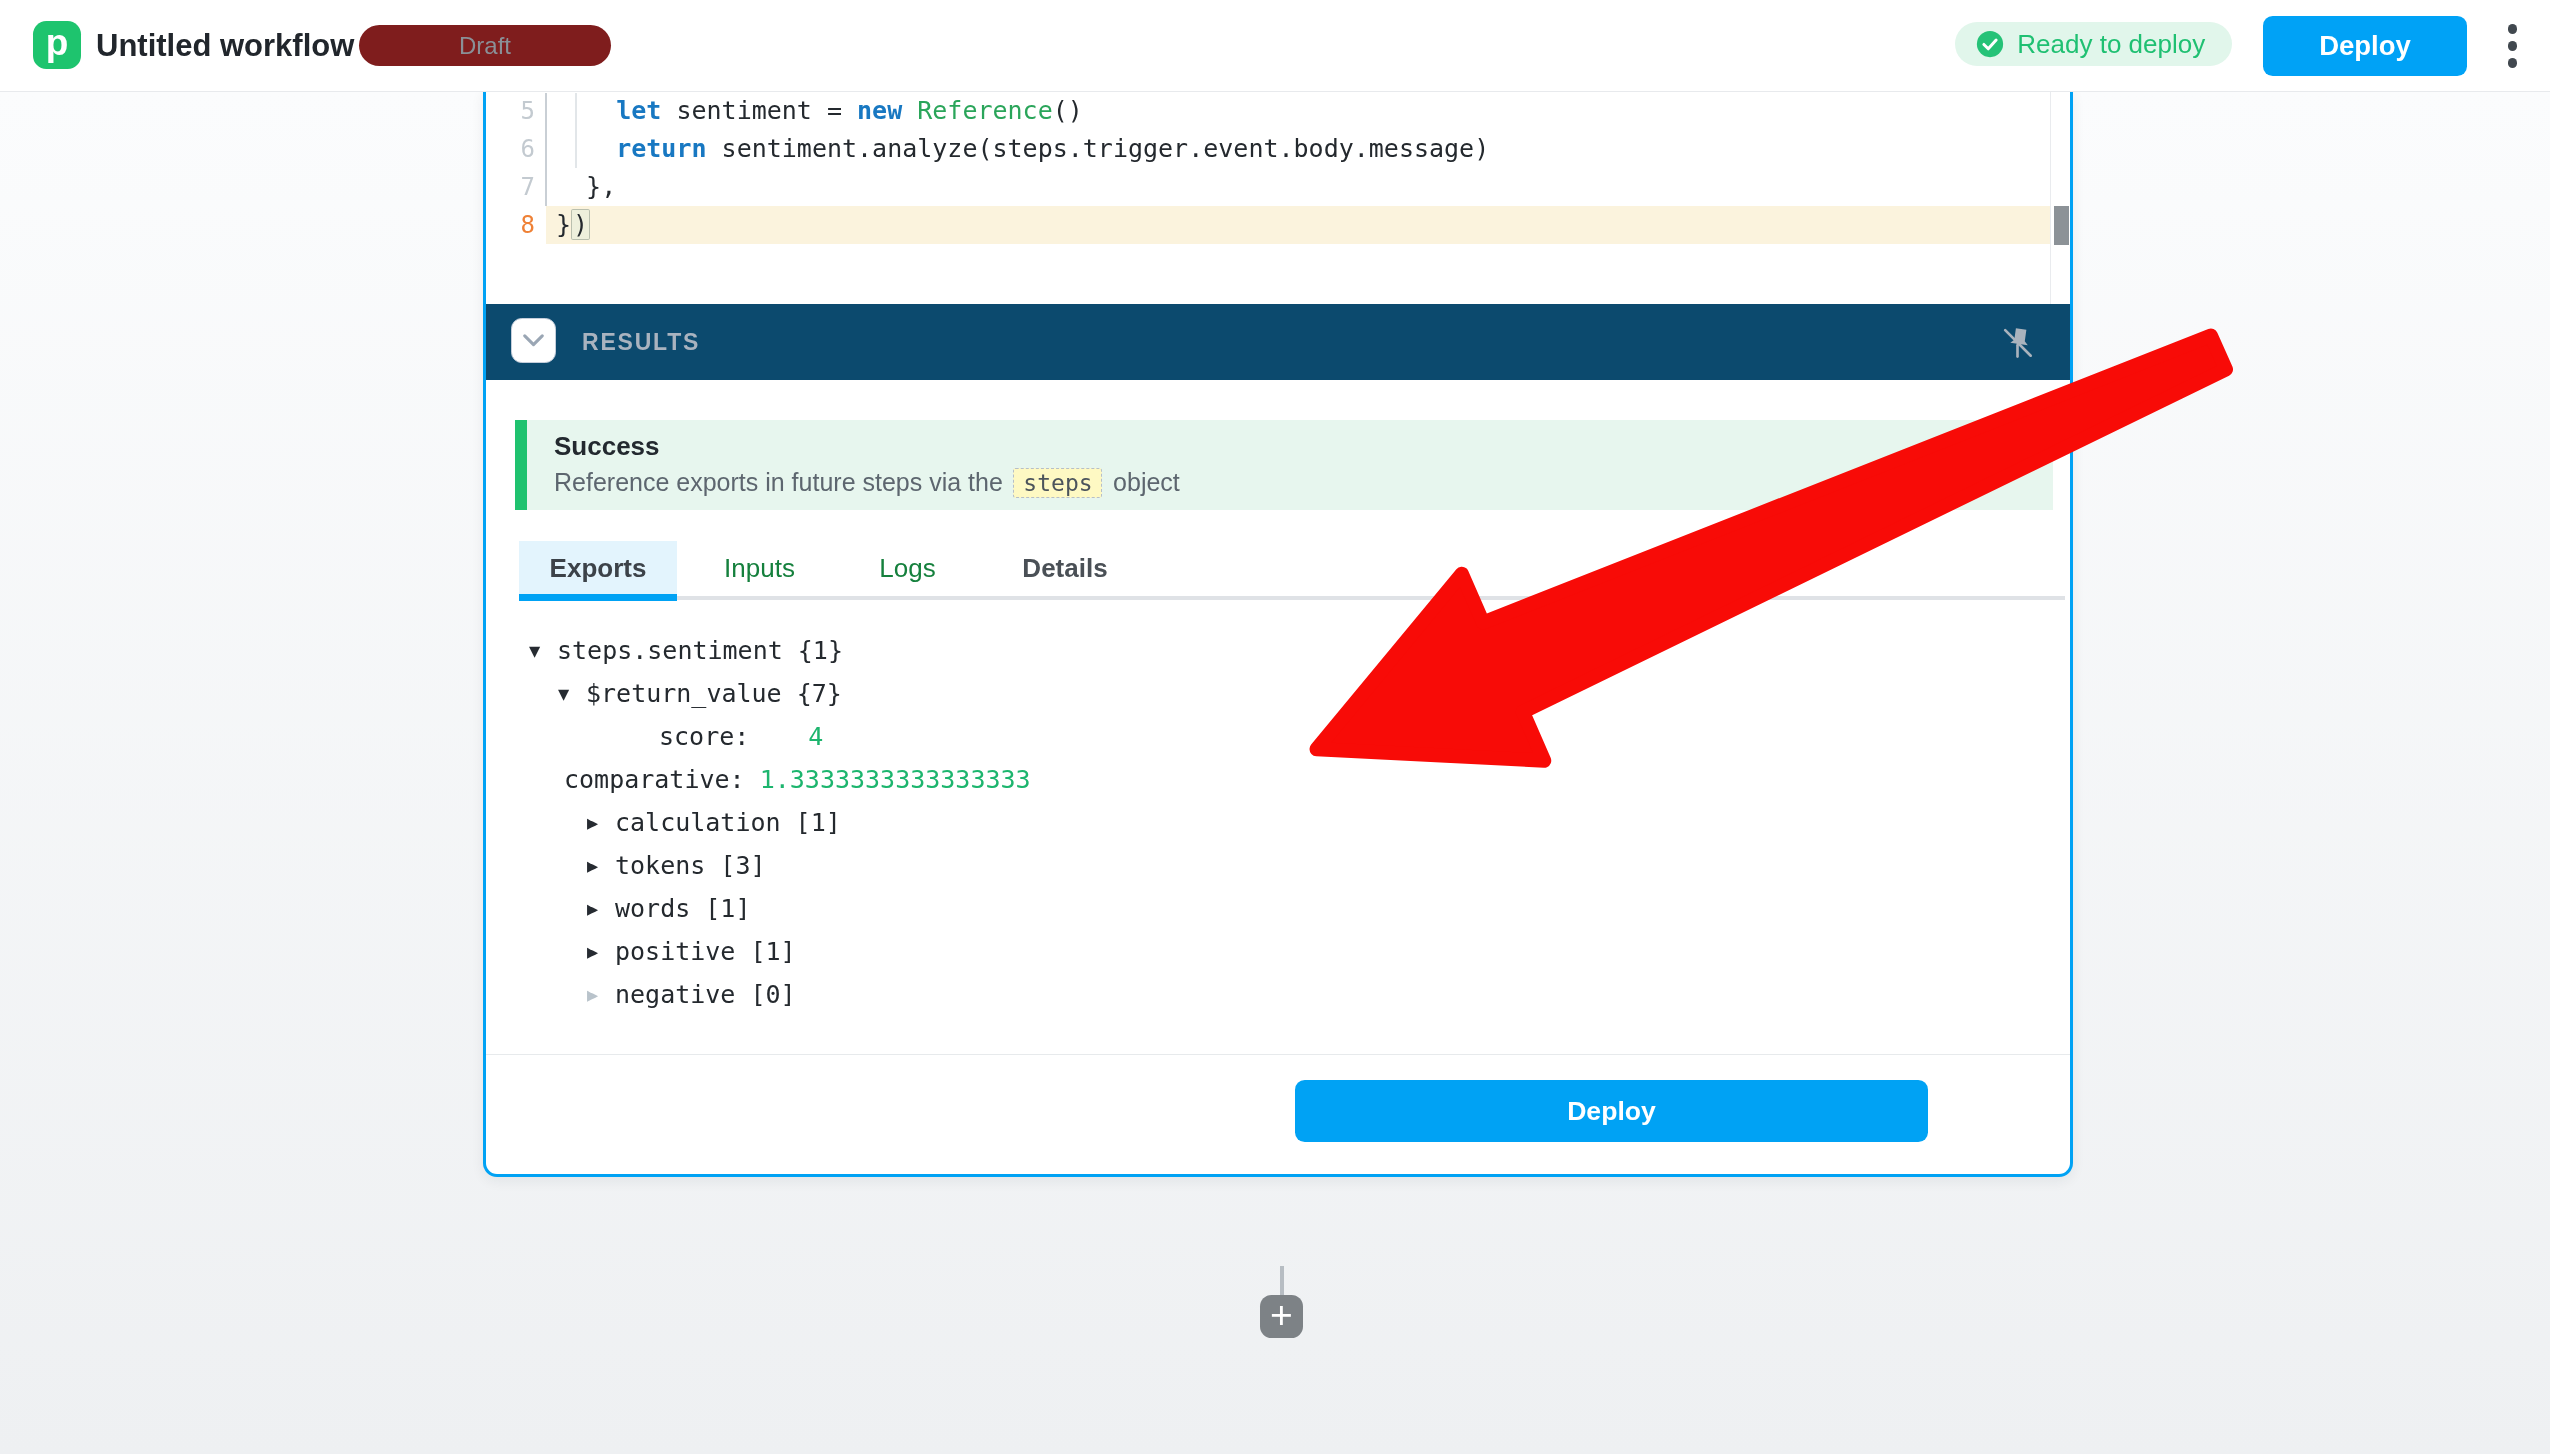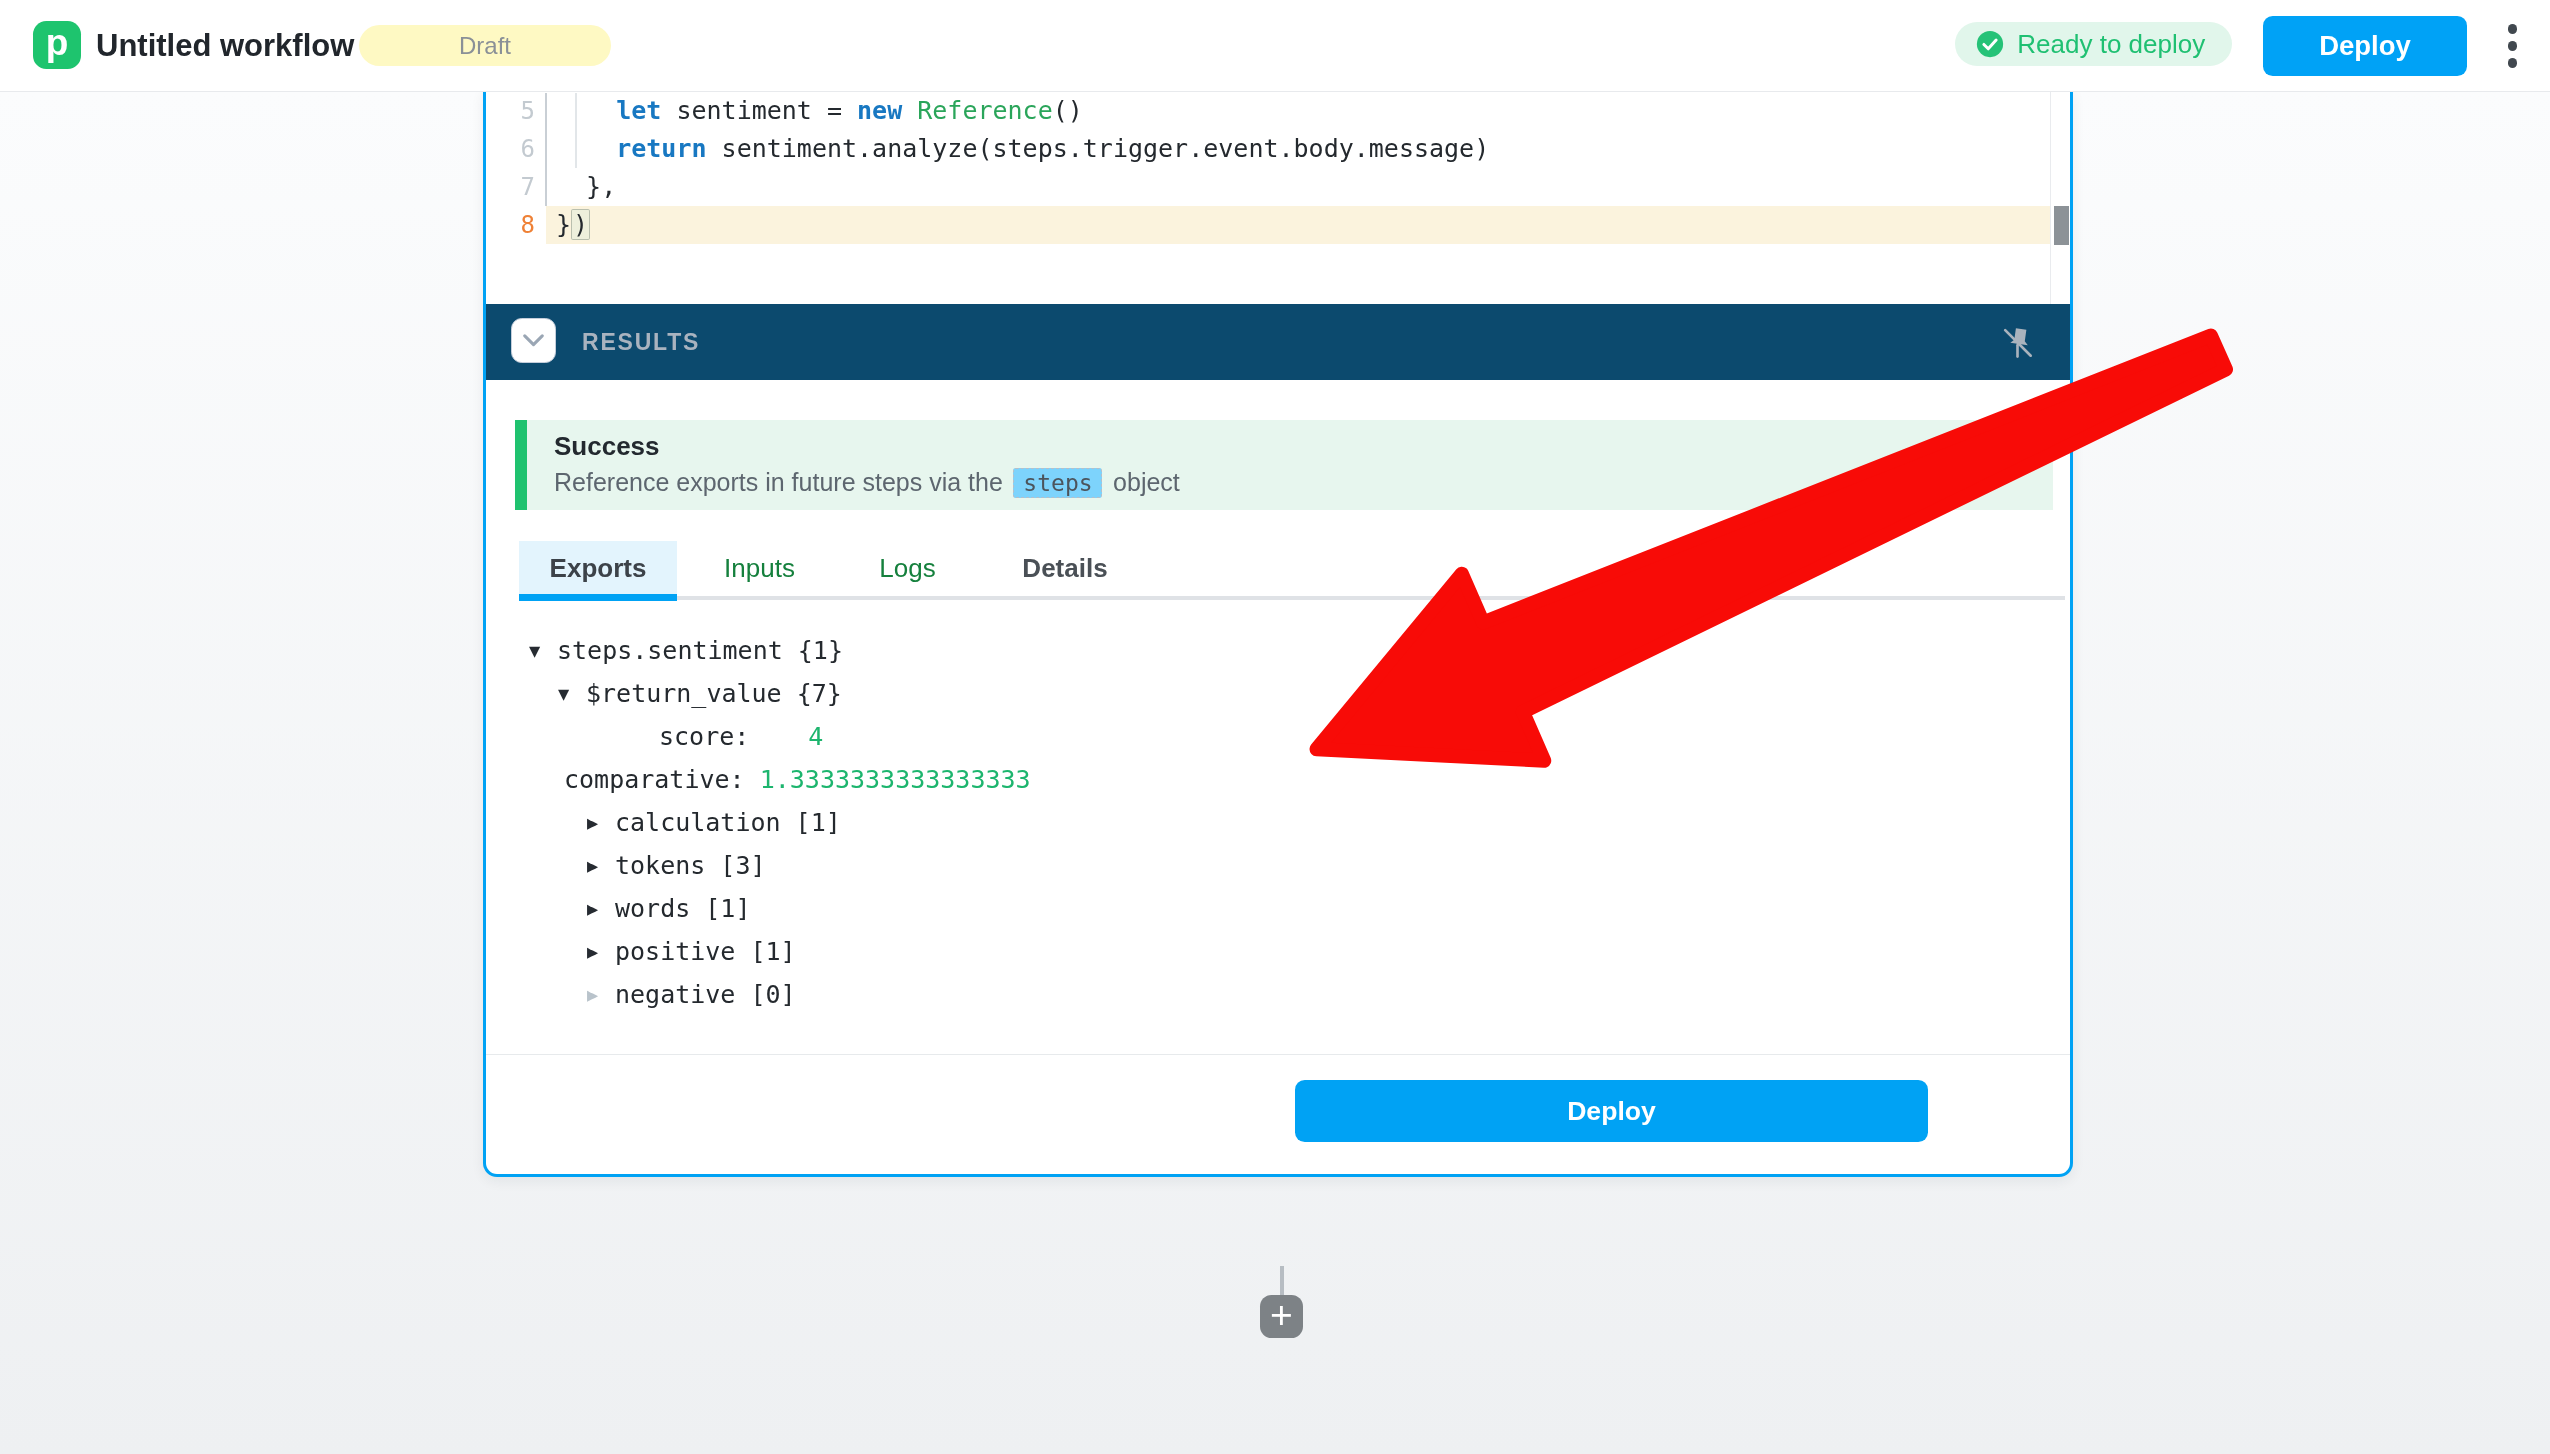--- a/index.html
+++ b/index.html
@@ -7,21 +7,21 @@
        font-family:"Liberation Sans",sans-serif;background:#fff;}
 
   
   #navbar{position:absolute;left:0;top:0;width:2550px;height:91px;background:#fff;
           border-bottom:0.9px solid #e8eaed;z-index:5;}
   #logo{position:absolute;left:33px;top:21px;width:48px;height:48px;border-radius:13.3px;
         background:#1ec46e;color:#fff;font-weight:bold;font-size:37px;text-align:center;line-height:44px;}
   #wf-title{position:absolute;left:96px;top:0;height:91px;line-height:91px;
             font-size:31px;font-weight:700;color:#21262c;}
   #draft-badge{position:absolute;left:359px;top:25px;width:252px;height:41px;border-radius:20.4px;
-               background:#fef9c3;color:#8a9097;font-size:24px;text-align:center;line-height:41px;}
+               background:#7f1d1d;color:#8a9097;font-size:24px;text-align:center;line-height:41px;}
   #ready-pill{position:absolute;left:1955px;top:22px;height:44px;border-radius:22px;background:#e1f6eb;
               display:flex;align-items:center;padding:0 26.6px 0 21px;gap:13.3px;}
   #ready-pill .txt{color:#1fc072;font-size:26px;font-weight:500;}
   #nav-deploy{position:absolute;left:2263px;top:16px;width:204px;height:60px;border-radius:9.7px;
               background:#00a2f6;color:#fff;font-size:27.5px;font-weight:700;text-align:center;line-height:60px;}
   #kebab{position:absolute;left:2495px;top:15px;width:35px;height:62px;display:flex;flex-direction:column;
          align-items:center;justify-content:center;gap:7px;}
   #kebab i{width:9.7px;height:9.7px;border-radius:50%;background:#41484f;display:block;}
 
   
@@ -57,21 +57,21 @@
                 border:1.8px solid #c5cedb;border-radius:10.6px;display:flex;align-items:center;justify-content:center;}
   #results-label{position:absolute;left:96px;top:0;height:76px;line-height:76px;
                  color:#a9b3bf;font-size:23px;font-weight:700;letter-spacing:1.8px;}
   #pin-btn{position:absolute;right:34px;top:19.5px;width:37px;height:37px;}
 
   
   #banner{position:absolute;left:29px;top:329px;width:1538px;height:90px;background:#e7f6ee;}
   #banner-bar{position:absolute;left:0;top:0;width:11.5px;height:100%;background:#1fc26f;}
   #banner-title{position:absolute;left:39px;top:10.6px;font-size:26px;font-weight:700;color:#23292f;}
   #banner-desc{position:absolute;left:39px;top:48px;font-size:25px;color:#5d666f;display:flex;align-items:center;gap:10.6px;}
-  #steps-chip{font-family:"DejaVu Sans Mono",monospace;font-size:23px;color:#4c545c;background:#7dd3fc;
+  #steps-chip{font-family:"DejaVu Sans Mono",monospace;font-size:23px;color:#4c545c;background:#fef9c3;
               border:1.8px dashed #b6bfc9;padding:0.9px 8.9px;border-radius:2.7px;}
 
   
   #tabs{position:absolute;left:12px;top:450px;width:100%;height:62px;}
   #tab-track{position:absolute;left:21px;right:17px;top:55px;height:3.5px;background:#dfe2e6;}
   .tab{position:absolute;top:0;height:55px;line-height:55px;text-align:center;font-size:26px;}
   .tab.active{background:#e3f4fd;color:#3c4249;font-weight:700;}
   .tab.active .underline{position:absolute;left:0;bottom:-5.3px;width:100%;height:7px;background:#00a2f4;}
   .tab.muted{color:#15803d;font-weight:400;}
   .tab.normal{color:#4a5056;font-weight:700;}

